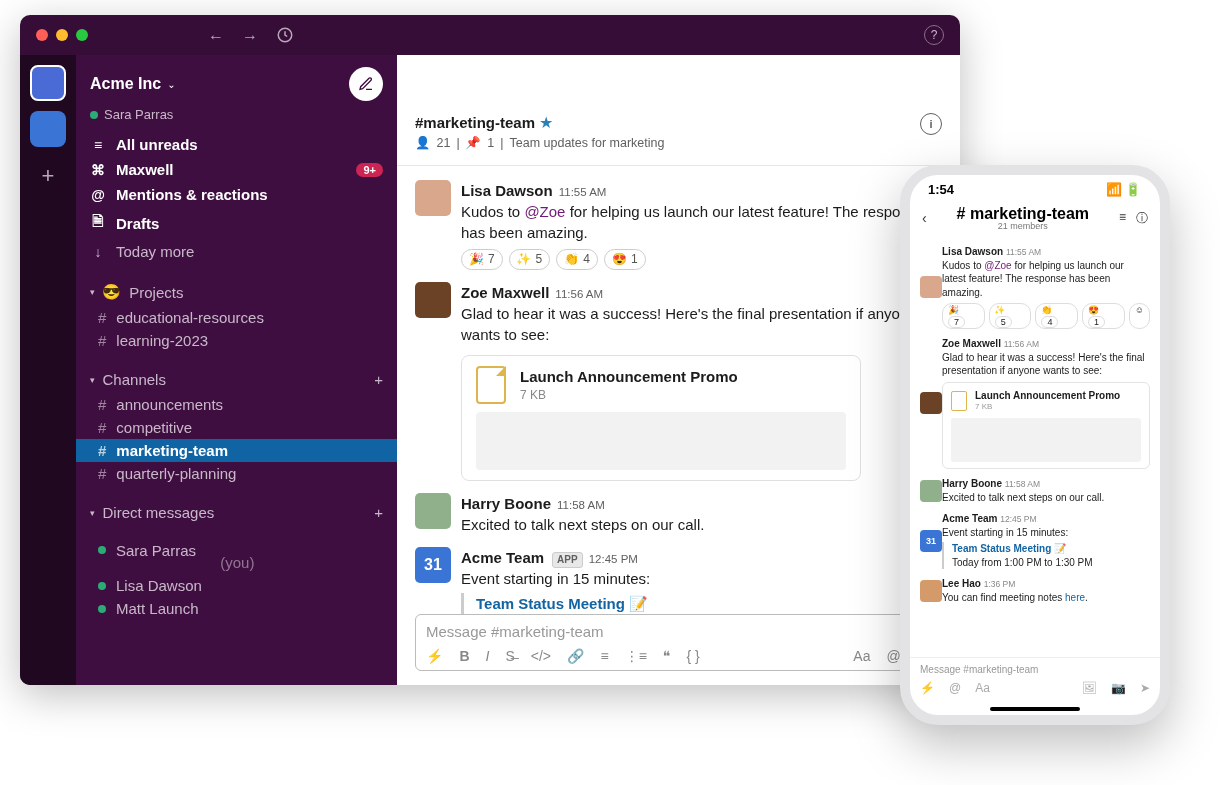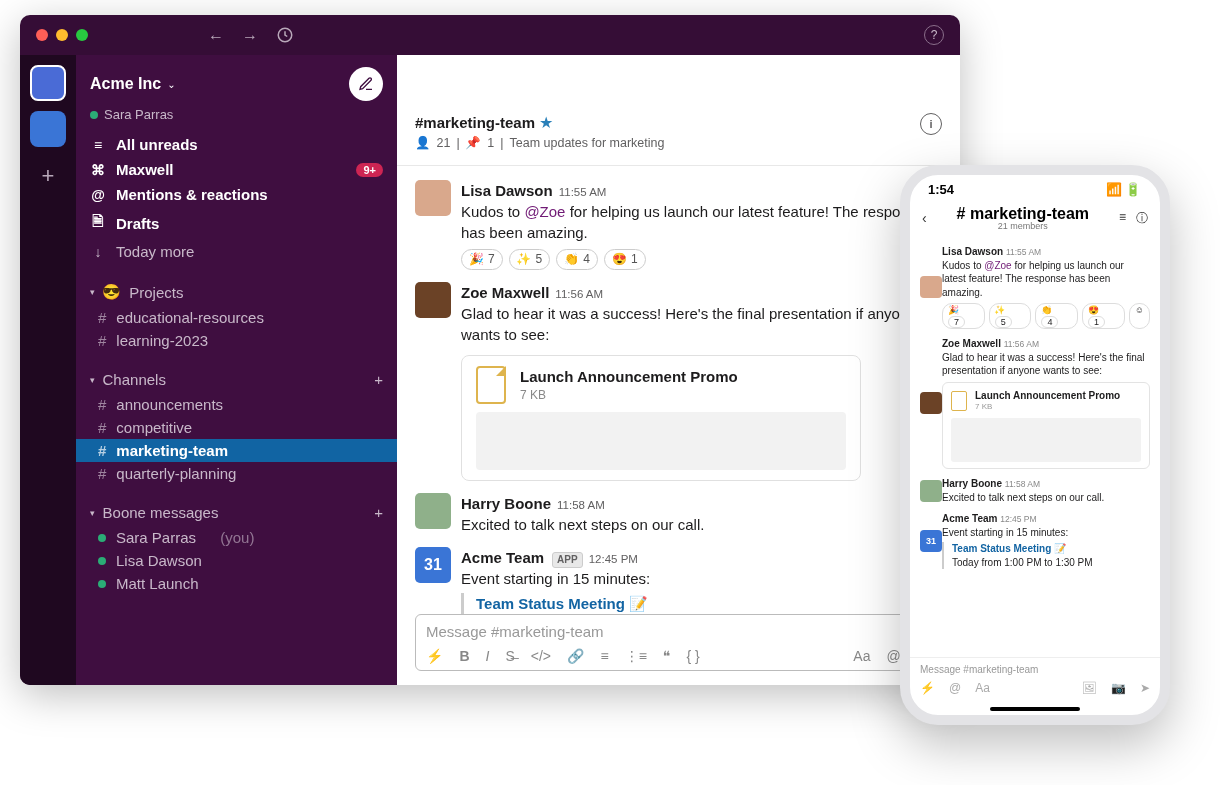--- a/index.html
+++ b/index.html
@@ -30,21 +30,21 @@
   .nav-item .badge { margin-left:auto; background:#cd2553; color:#fff; font-size:11px; font-weight:700; padding:1px 7px; border-radius:10px;}
   .nav-ico { width:16px; text-align:center; font-size:14px;}
   .sep { height:14px; }
   .section-hdr { display:flex; align-items:center; padding:5px 14px; gap:8px; cursor:pointer;}
   .section-hdr .plus { margin-left:auto; }
   .caret-dn { font-size:9px;}
   .ch-item { display:flex; align-items:center; padding:3px 14px 3px 22px; gap:10px; cursor:pointer;}
   .ch-item .hash { opacity:0.7;}
   .ch-item.active { background:#1164a3; color:#fff; font-weight:600;}
   .dm-dot{ width:8px;height:8px;border-radius:50%;background:#2bac76;}
-  .you{opacity:0.6;}
+  .you{opacity:0.6;margin-top:25px;}
   .main { flex:1; background:#fff; display:flex; flex-direction:column; overflow:hidden;}
   .ch-header { padding:10px 18px 15px; border-bottom:1px solid #e8e8e8; display:flex; align-items:flex-start;margin-top:48px;}
   .ch-title { font-weight:800; font-size:15px; color:#1d1c1d;}
   .star { color:#2a80b9; margin-left:4px;}
   .ch-sub { font-size:12.5px; color:#616061; margin-top:3px; display:flex; gap:6px; align-items:center;}
   .ch-info { margin-left:auto; width:22px; height:22px; border:1.5px solid #616061; color:#616061; border-radius:50%; display:flex; align-items:center; justify-content:center; font-size:11px; font-weight:600; cursor:pointer;}
   .messages { flex:1; overflow-y:auto; padding:8px 18px;}
   .msg { display:flex; gap:10px; padding:6px 0;}
   .avatar { width:36px; height:36px; border-radius:5px; flex-shrink:0;}
   .msg-body { flex:1; font-size:15px; color:#1d1c1d; line-height:1.4;}
@@ -199,21 +199,21 @@
           <span>marketing-team</span>
         </div>
       <div class="ch-item">
           <span class="hash">#</span>
           <span>quarterly-planning</span>
         </div>
 
       <div class="sep"></div>
       <div class="section-hdr">
           <span class="caret-dn">▾</span>
-          <span>Boone messages</span>
+          <span>Direct messages</span>
           <span class="plus">+</span>
         </div>
       <div class="ch-item"><span class="dm-dot"></span><span>Sara Parras</span>&nbsp;<span class="you">(you)</span></div>
       <div class="ch-item">
           <span class="dm-dot"></span>
           <span>Lisa Dawson</span>
         </div>
       <div class="ch-item">
           <span class="dm-dot"></span>
           <span>Matt Launch</span>
@@ -413,20 +413,25 @@
           <span>31</span>
         </div>
       <div><span class="m-head">Acme Team</span> <span class="m-time">12:45 PM</span>
         <div>Event starting in 15 minutes:</div>
         <div class="m-event">
             <div style="color:#1264a3;font-weight:700"><span>Team Status Meeting</span> <span>📝</span></div>
             <div>Today from 1:00 PM to 1:30 PM</div>
           </div>
       </div>
     </div>
+    <div class="m-msg">
+        <div class="m-av" style="background:#d49a6a"></div>
+      <div><span class="m-head">Lee Hao</span> <span class="m-time">1:36 PM</span>
+        <div><span>You can find meeting notes </span><span class="link">here</span><span>.</span></div></div>
+    </div>
   </div>
 
   <div class="m-compose">
     <div>Message #marketing-team</div>
     <div class="m-ctools">
       <span>⚡</span>
       <span>@</span>
       <span>Aa</span>
       <span style="flex:1"></span>
       <span>🖼</span>

